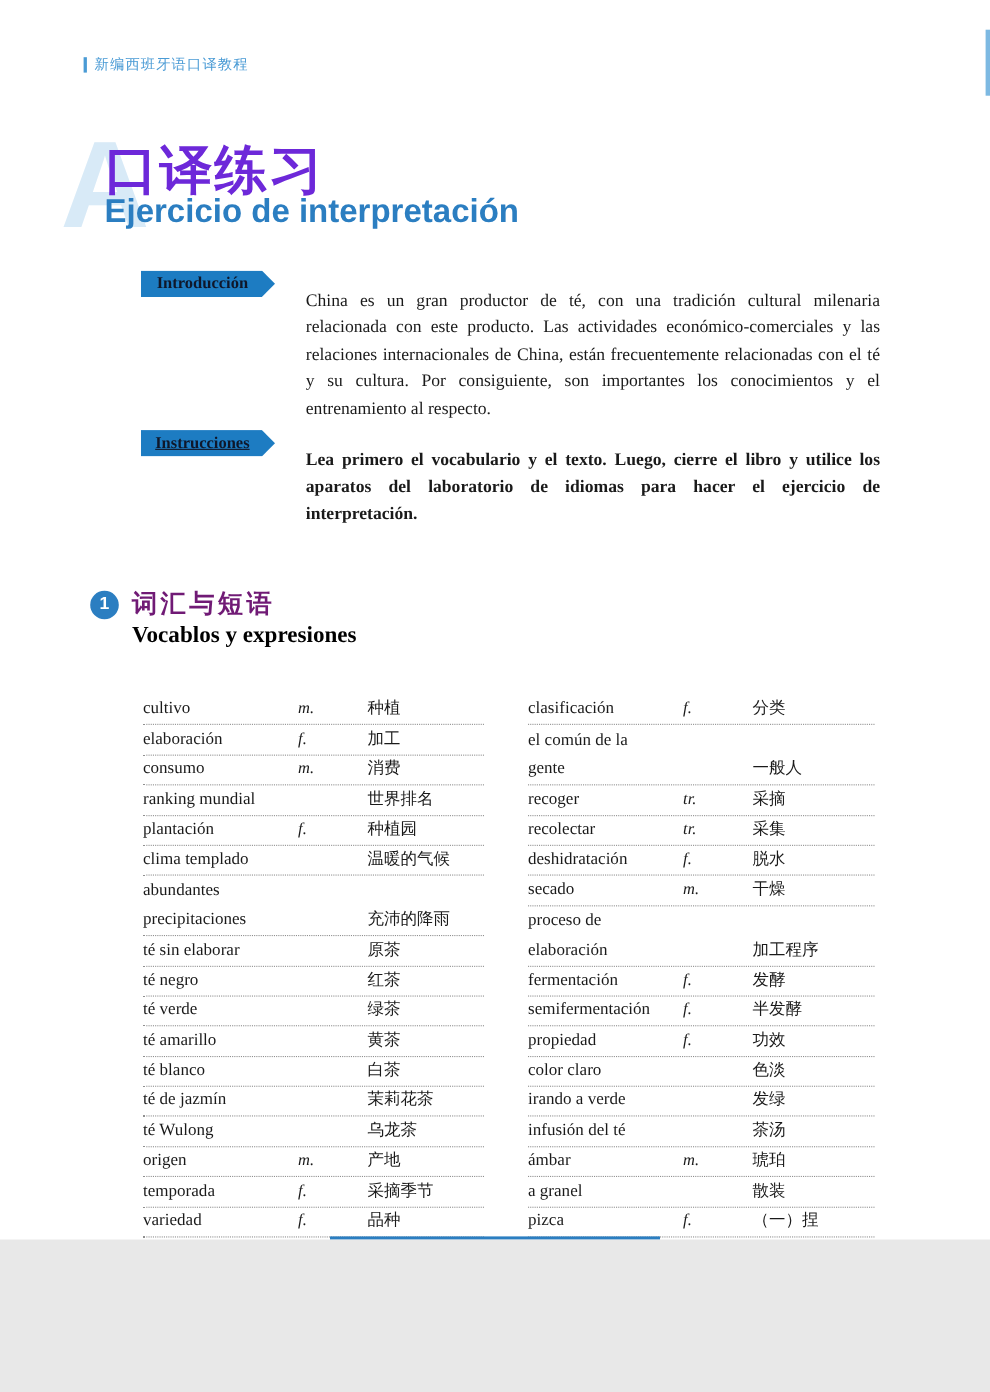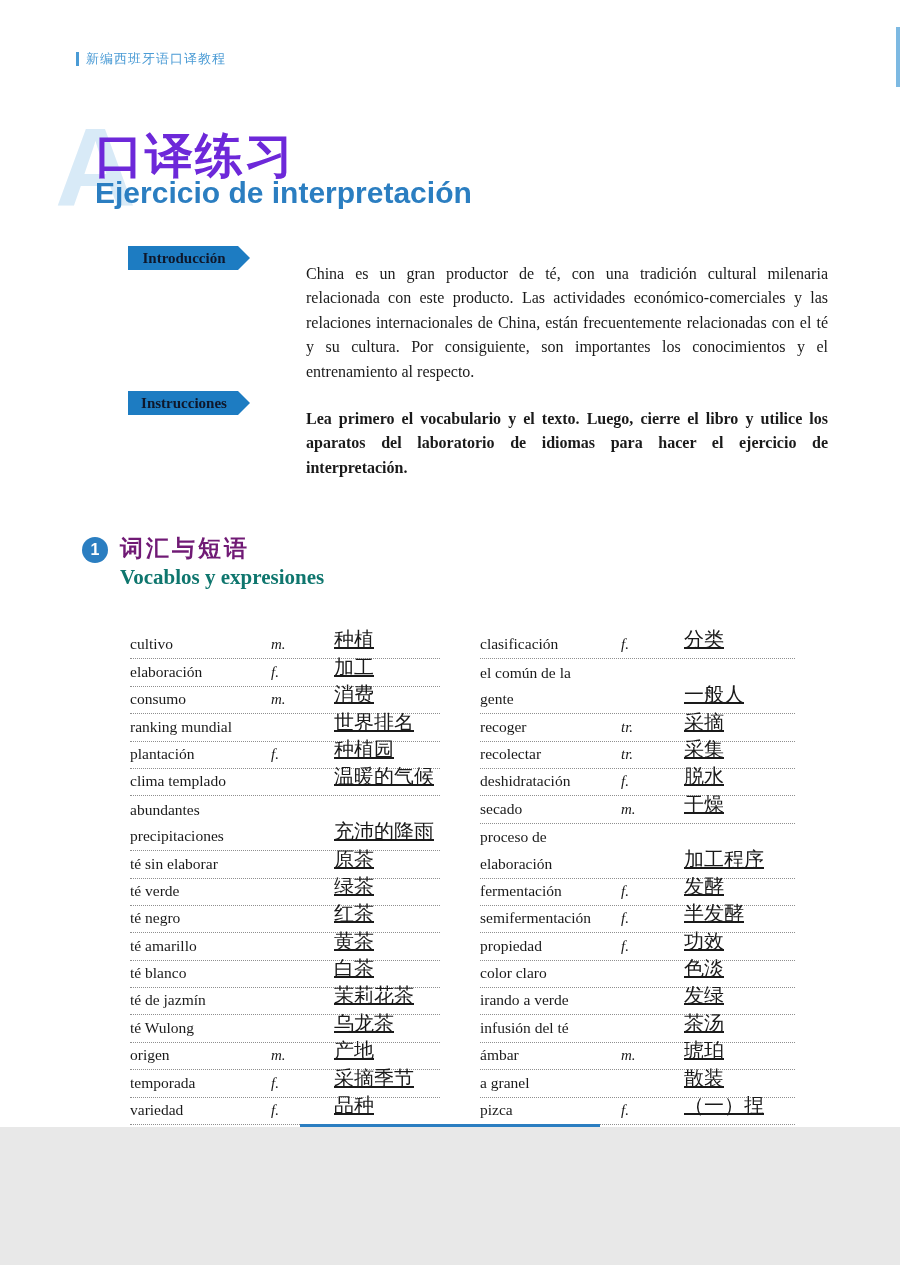--- a/index.html
+++ b/index.html
@@ -53,46 +53,45 @@
     position:absolute;left:128px;
     width:122px;height:24px;
     background:#1d7cc2;color:#0f172a;
     font-family:"Liberation Serif", serif;
     font-weight:bold;font-size:15px;
     display:flex;align-items:center;justify-content:center;
     clip-path:polygon(0 0, calc(100% - 12px) 0, 100% 50%, calc(100% - 12px) 100%, 0 100%);
     padding-right:10px;box-sizing:border-box;
   }
   .badge.intro{top:246px;}
-  .badge.instr{top:391px;}
+  .badge.instr{top:391px;text-decoration:underline;}
   
   .para{
     position:absolute;left:278px;width:522px;
     font-size:16px;line-height:24.4px;
     text-align:justify;
-    margin-left:28px;
   }
   .para.intro{top:246px;}
   .para.instr{top:391px;font-weight:bold;}
   
   .sec-num{
     position:absolute;left:82px;top:537px;
     width:26px;height:26px;border-radius:50%;
     background:#2b7ec1;color:#ffffff;
     font-family:"Liberation Sans", sans-serif;
     font-weight:bold;font-size:16px;
     display:flex;align-items:center;justify-content:center;
   }
   .sec-title-cn{
     position:absolute;left:120px;top:533px;
     font-size:23px;font-weight:600;color:#701a75;letter-spacing:3px;
   }
   .sec-title-es{
     position:absolute;left:120px;top:565px;
-    font-size:21px;font-weight:bold;color:#0f766e;
+    font-size:21px;font-weight:bold;color:#000000;
   }
   
   .vocab{
     position:absolute;left:130px;top:632px;width:665px;
     display:flex;
   }
   .vcol{width:310px;}
   .vcol.right{width:315px;margin-left:40px;}
   .vrow{
     height:27.4px;box-sizing:border-box;
@@ -103,21 +102,21 @@
   .vrow.no-rule{border-bottom:none;}
   .vrow .term{
     min-width:137px;padding-right:4px;
     font-size:15.5px;white-space:nowrap;
   }
   .vrow .gender{
     min-width:63px;
     font-size:15px;font-style:italic;
   }
   .vrow .cn{
-    font-size:20px;white-space:nowrap;text-decoration:underline;
+    font-size:15px;white-space:nowrap;
   }
   
   .page-number{
     position:absolute;left:78px;top:1176px;
     font-family:"Liberation Sans", sans-serif;
     font-size:13px;color:#0f172a;
   }
 </style>
 </head>
 <body>
@@ -186,28 +185,28 @@
           <span class="term">precipitaciones</span>
           <span class="gender"></span>
           <span class="cn">充沛的降雨</span>
         </div>
         <div class="vrow">
           <span class="term">té sin elaborar</span>
           <span class="gender"></span>
           <span class="cn">原茶</span>
         </div>
         <div class="vrow">
+          <span class="term">té negro</span>
+          <span class="gender"></span>
+          <span class="cn">红茶</span>
+        </div>
+        <div class="vrow">
           <span class="term">té verde</span>
           <span class="gender"></span>
           <span class="cn">绿茶</span>
-        </div>
-        <div class="vrow">
-          <span class="term">té negro</span>
-          <span class="gender"></span>
-          <span class="cn">红茶</span>
         </div>
         <div class="vrow">
           <span class="term">té amarillo</span>
           <span class="gender"></span>
           <span class="cn">黄茶</span>
         </div>
         <div class="vrow">
           <span class="term">té blanco</span>
           <span class="gender"></span>
           <span class="cn">白茶</span>

